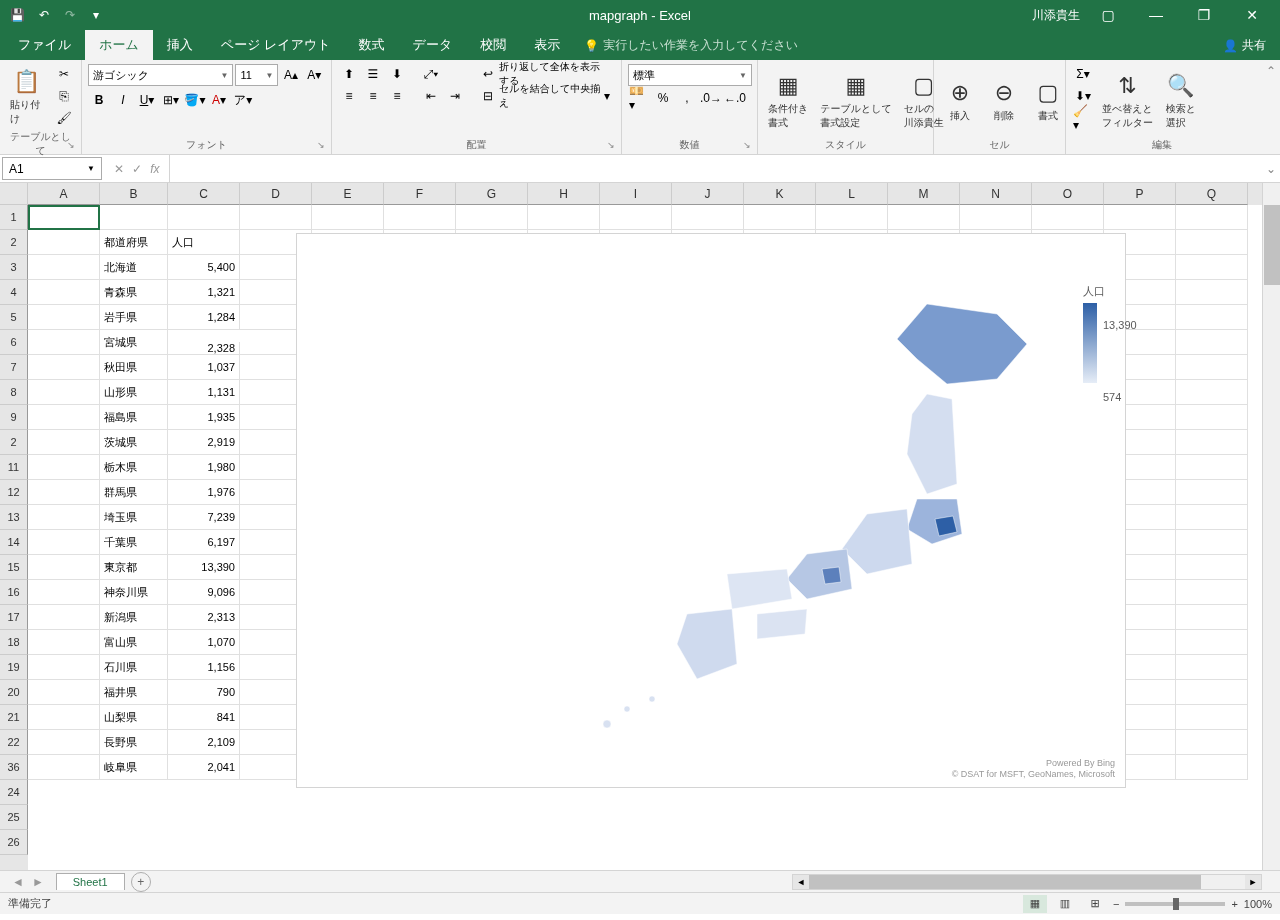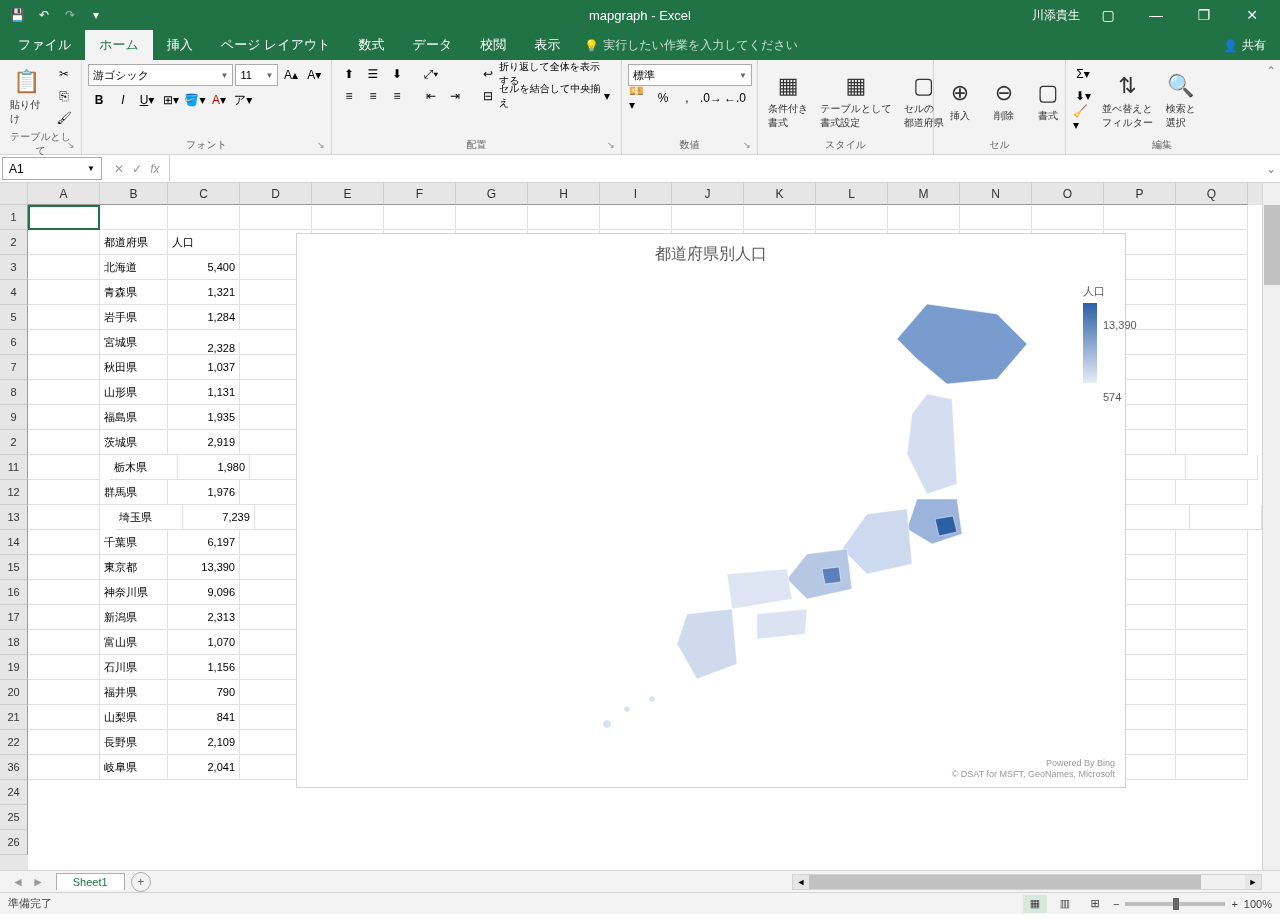--- a/index.html
+++ b/index.html
@@ -245,21 +245,21 @@
 書式</span>
       </div>
       <div class="rbtn rbtn-big">
         <div class="icon">▦</div>
         <span style="white-space:pre">テーブルとして
 書式設定</span>
       </div>
       <div class="rbtn rbtn-big">
         <div class="icon">▢</div>
         <span style="white-space:pre">セルの
-都道府県</span>
+川添貴生</span>
       </div>
     </div>
     <div class="group-label">スタイル</div>
   </div>
 
   <div class="group" style="width:132px">
     <div class="group-content">
       <div class="rbtn rbtn-big">
         <div class="icon">⊕</div>
         <span>挿入</span>
@@ -550,21 +550,21 @@
         <div class="cell" style="width: 72px;"></div>
         <div class="cell" style="width: 72px;"></div>
         <div class="cell" style="width: 72px;"></div>
         <div class="cell" style="width: 72px;"></div>
         <div class="cell" style="width: 72px;"></div>
         <div class="cell" style="width: 72px;"></div>
         <div class="cell" style="width: 72px;"></div>
       </div>
       <div class="cell-row">
         <div class="cell" style="width: 72px;"></div>
-        <div class="cell" style="width: 68px; margin-left: 10px;">栃木県</div>
+        <div class="cell" style="width: 68px;">栃木県</div>
         <div class="cell num" style="width: 72px;">1,980</div>
         <div class="cell" style="width: 72px;"></div>
         <div class="cell" style="width: 72px;"></div>
         <div class="cell" style="width: 72px;"></div>
         <div class="cell" style="width: 72px;"></div>
         <div class="cell" style="width: 72px;"></div>
         <div class="cell" style="width: 72px;"></div>
         <div class="cell" style="width: 72px;"></div>
         <div class="cell" style="width: 72px;"></div>
         <div class="cell" style="width: 72px;"></div>
@@ -588,21 +588,21 @@
         <div class="cell" style="width: 72px;"></div>
         <div class="cell" style="width: 72px;"></div>
         <div class="cell" style="width: 72px;"></div>
         <div class="cell" style="width: 72px;"></div>
         <div class="cell" style="width: 72px;"></div>
         <div class="cell" style="width: 72px;"></div>
         <div class="cell" style="width: 72px;"></div>
       </div>
       <div class="cell-row">
         <div class="cell" style="width: 72px;"></div>
-        <div class="cell" style="width: 68px; margin-left: 15px;">埼玉県</div>
+        <div class="cell" style="width: 68px;">埼玉県</div>
         <div class="cell num" style="width: 72px;">7,239</div>
         <div class="cell" style="width: 72px;"></div>
         <div class="cell" style="width: 72px;"></div>
         <div class="cell" style="width: 72px;"></div>
         <div class="cell" style="width: 72px;"></div>
         <div class="cell" style="width: 72px;"></div>
         <div class="cell" style="width: 72px;"></div>
         <div class="cell" style="width: 72px;"></div>
         <div class="cell" style="width: 72px;"></div>
         <div class="cell" style="width: 72px;"></div>
@@ -801,21 +801,20 @@
         <div class="cell" style="width: 72px;"></div>
         <div class="cell" style="width: 72px;"></div>
         <div class="cell" style="width: 72px;"></div>
       </div>
     </div>
   <div class="vscroll">
     <div class="vscroll-thumb"></div>
   </div>
 
   <div class="chart">
-    <div class="chart-title">都道府県別人口</div>
     <div class="chart-legend">
       <div>人口</div>
       <div style="position:relative">
         <div class="legend-bar"></div>
         <div class="legend-max">13,390</div>
         <div class="legend-min">574</div>
       </div>
     </div>
     <svg class="map-svg" viewBox="0 0 600 490">
 

